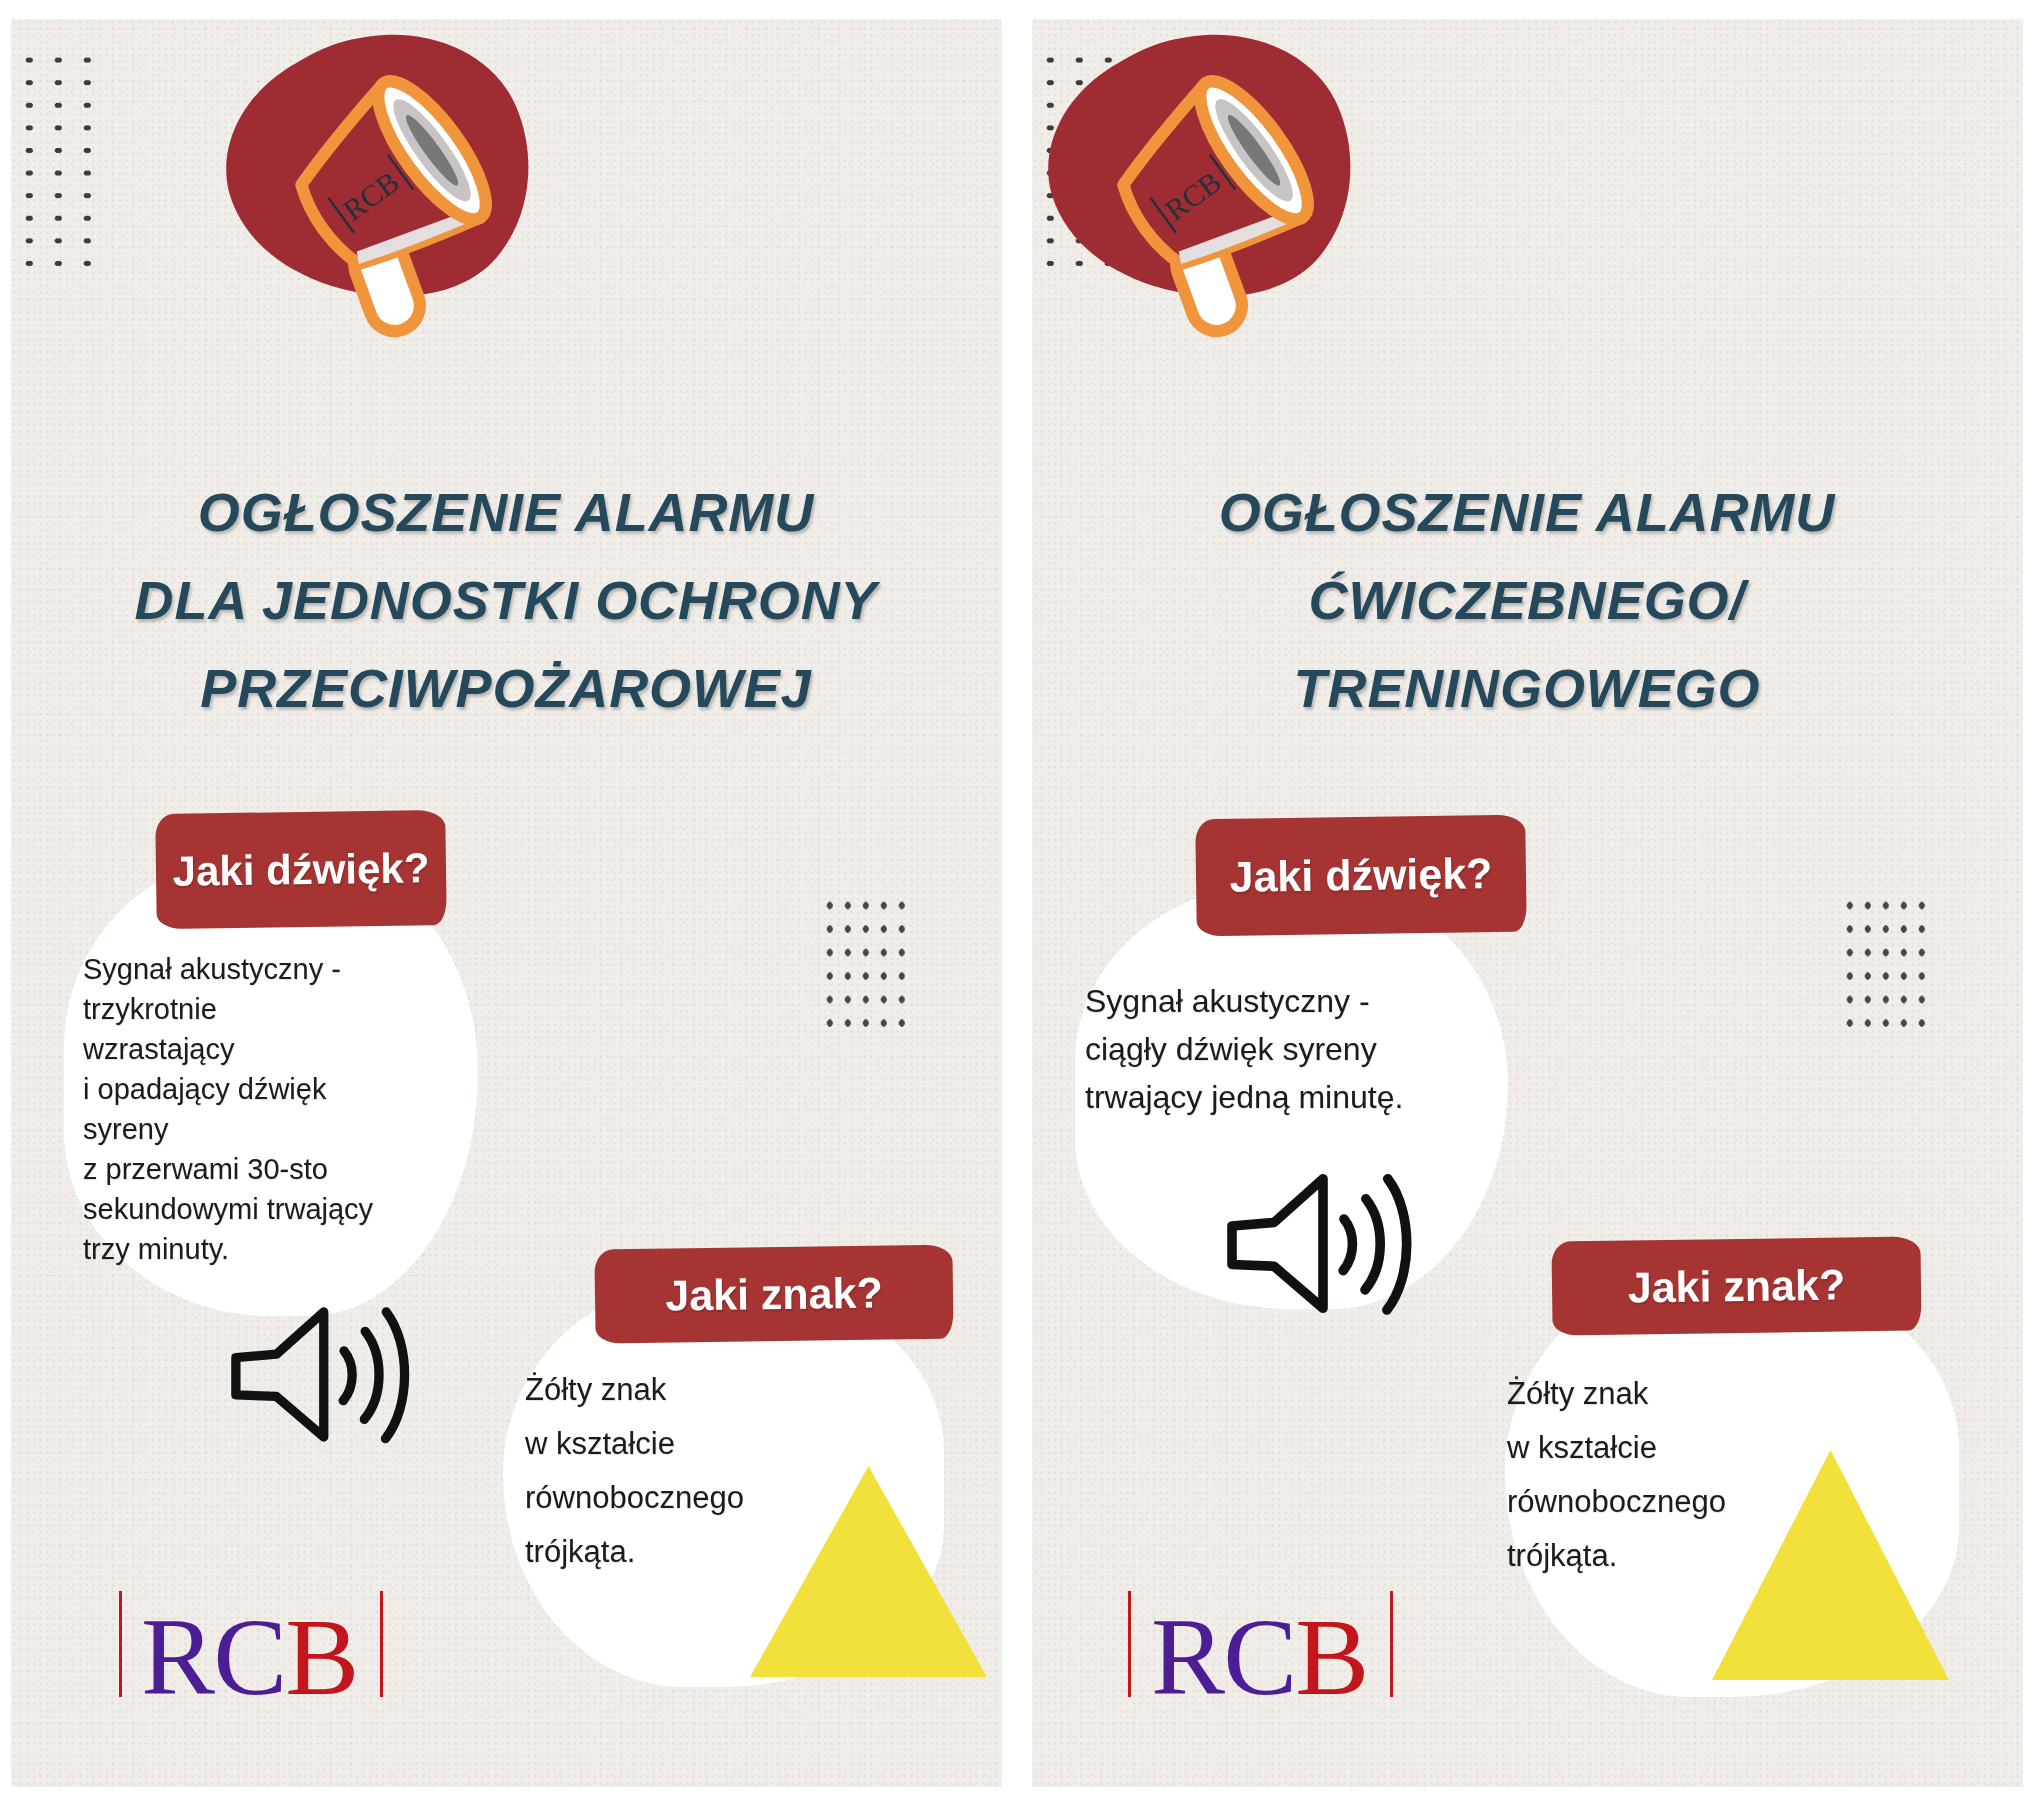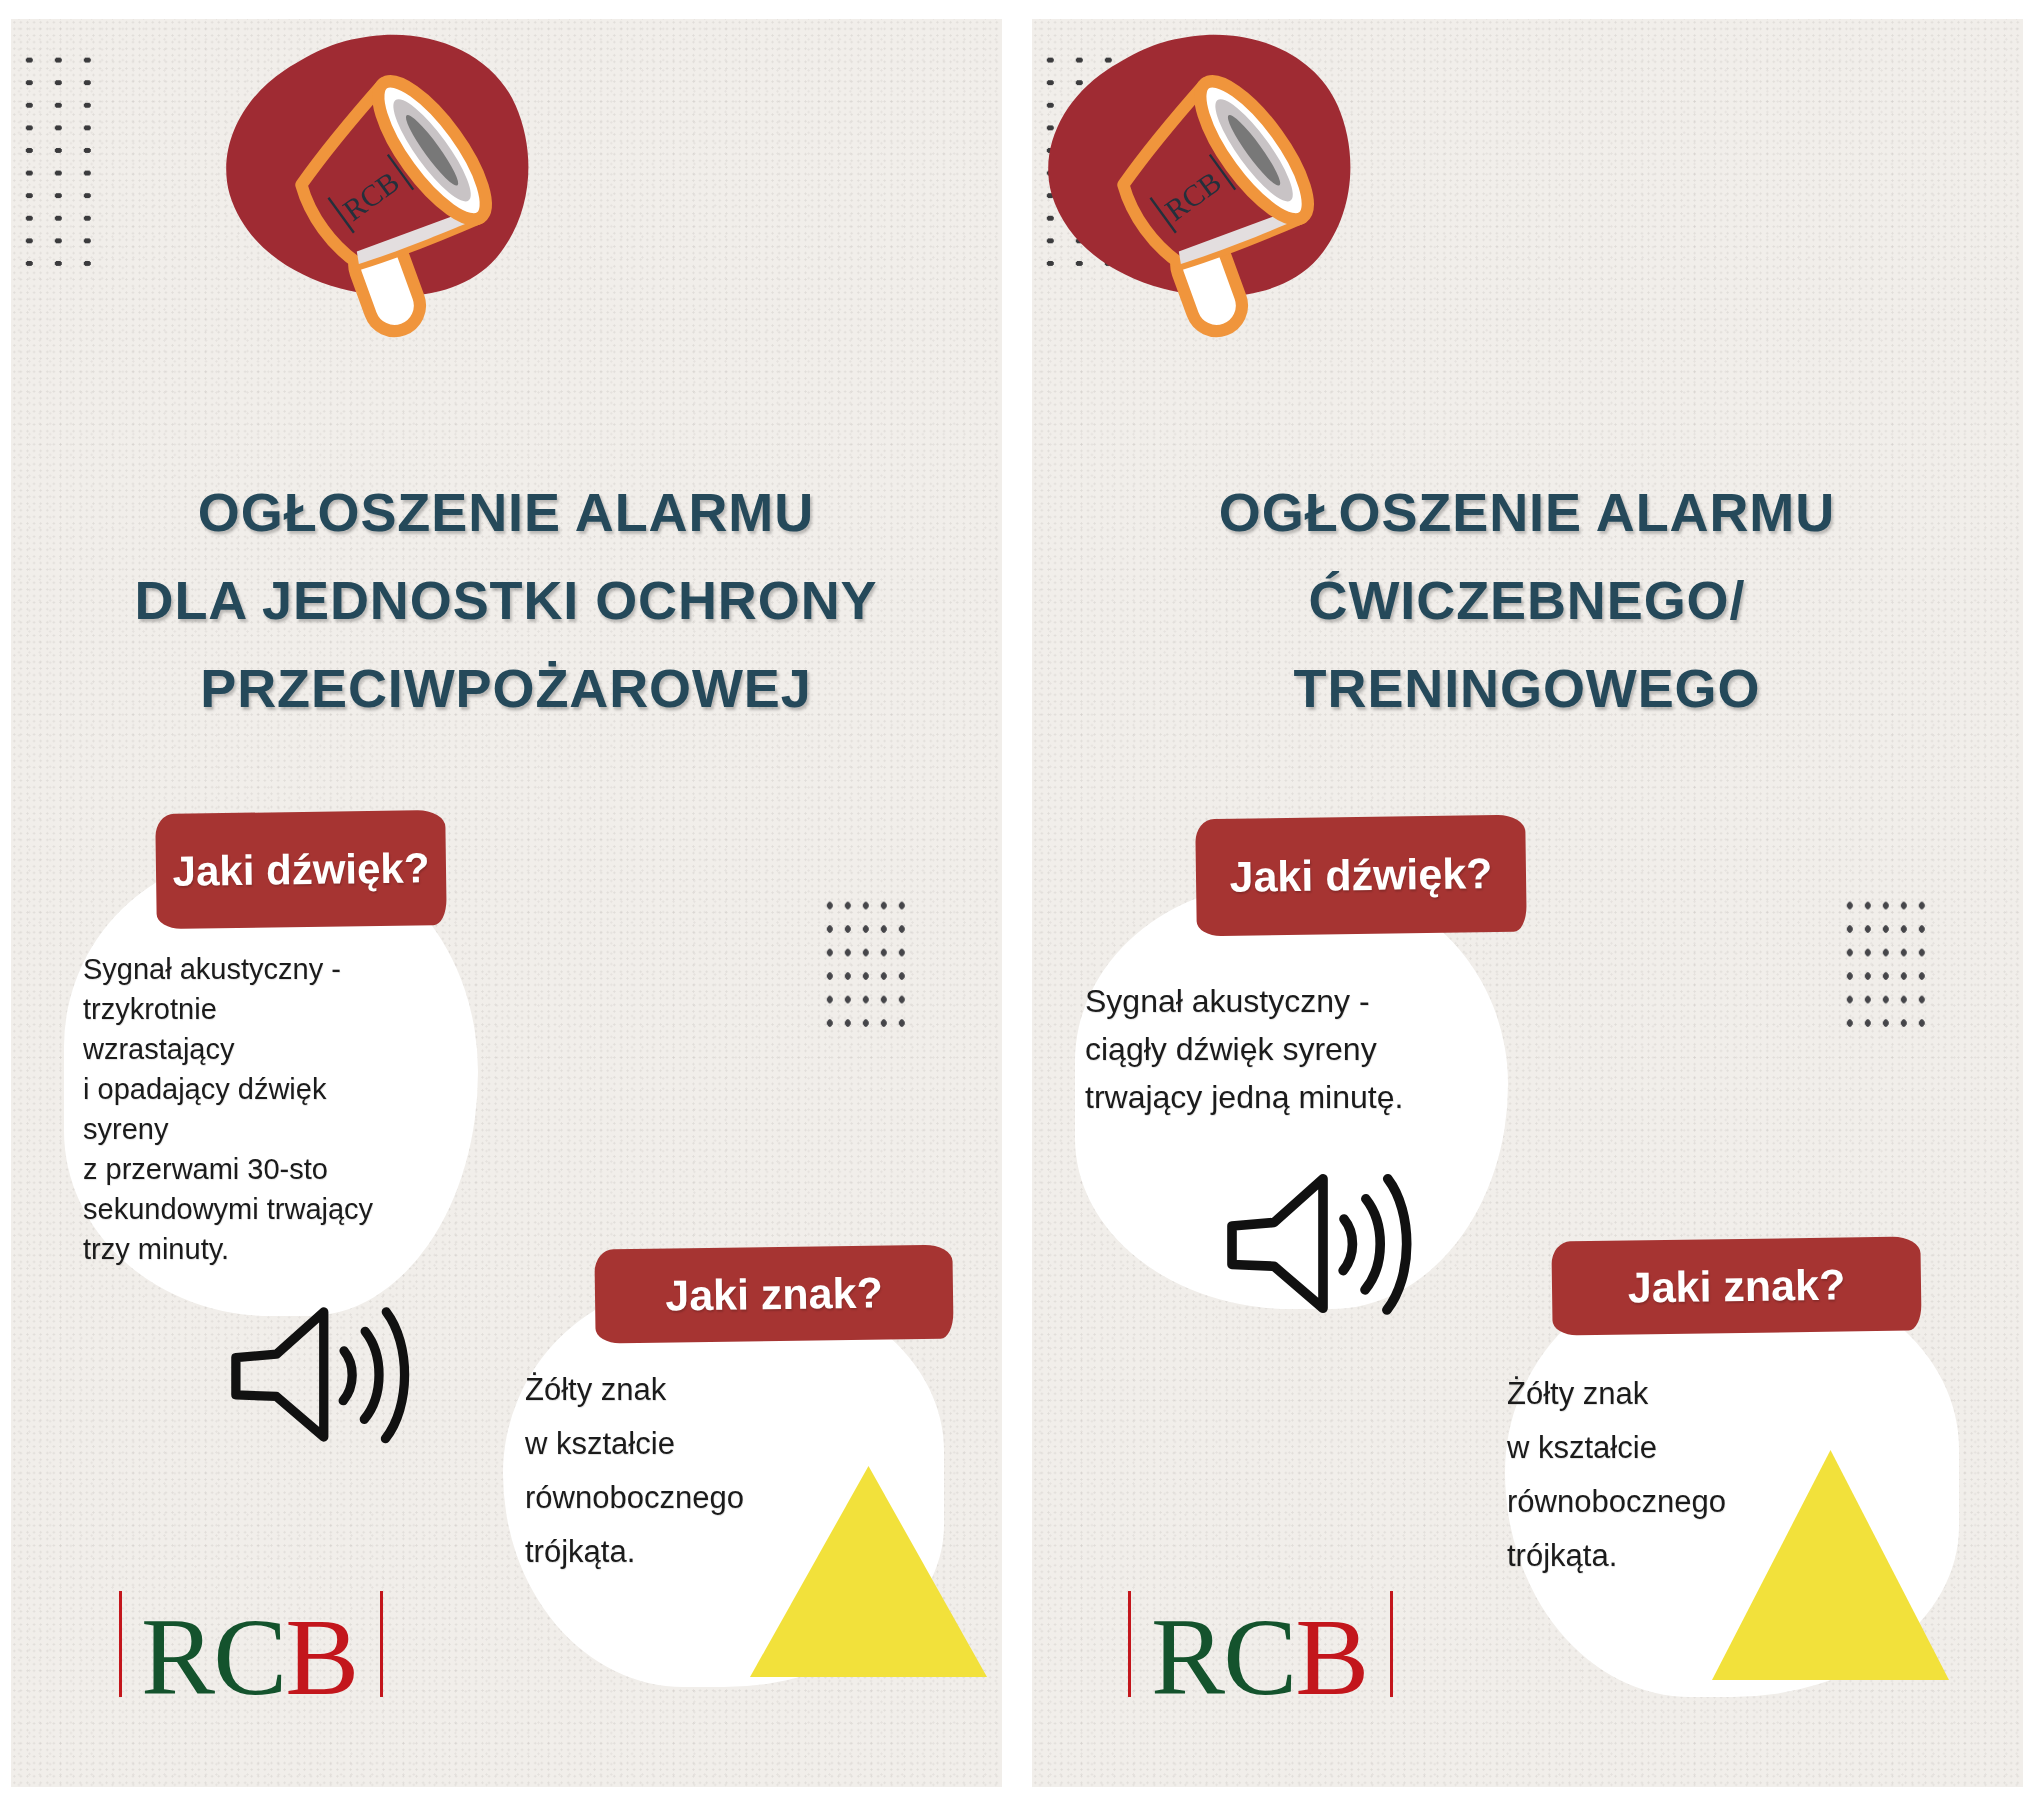--- a/index.html
+++ b/index.html
@@ -8,34 +8,34 @@
   .panel-bg{position:absolute;top:19px;width:991px;height:1768px;background-color:#f1eeea;
     background-image:radial-gradient(rgba(110,105,100,0.13) 0.9px, transparent 1.2px),
                      radial-gradient(rgba(110,105,100,0.09) 0.9px, transparent 1.2px);
     background-size:6.6px 6.6px,10.4px 10.4px;background-position:0 0,2.8px 4.7px;}
   .dots-grid{position:absolute;background-image:radial-gradient(#3b3b3d 3.3px, transparent 3.8px);
     background-size:29px 22.6px;background-position:3.8px 3.8px;}
   .dots-grid.small{background-image:radial-gradient(#46464a 2.6px, transparent 3.1px);
     background-size:18px 23.5px;}
   .title{position:absolute;width:896px;text-align:center;white-space:pre-line;
     font-weight:bold;font-size:54px;line-height:88px;letter-spacing:0.9px;color:#25495a;
-    text-shadow:1.9px 2.8px 2.8px rgba(50,50,50,0.28);}
+    text-shadow:1.9px 2.8px 2.8px rgba(50,50,50,0.28);font-style:italic;}
   .badge{position:absolute;background:#a63432;color:#ffffff;font-weight:bold;
     text-align:center;text-shadow:0.9px 1.9px 1.9px rgba(0,0,0,0.18);
     border-radius:19px 28px 13px 24.5px / 22.6px 17px 26px 15px;transform:rotate(-0.8deg);}
   .badge span{display:inline-block;}
   .blob{position:absolute;background:#ffffff;border-radius:52% 48% 45% 55% / 46% 52% 58% 44%;}
   .body-text{position:absolute;white-space:pre-line;color:#1b1b1b;
     text-shadow:0.5px 0.9px 0.9px rgba(0,0,0,0.12);}
   .triangle{position:absolute;background:#f2e13b;
     -webkit-clip-path:polygon(50% 0,0 100%,100% 100%);clip-path:polygon(50% 0,0 100%,100% 100%);}
   .logo-bar{position:absolute;width:2.8px;height:106px;background:#c3161c;}
   .logo-letters{position:absolute;font-family:"Liberation Serif",serif;font-size:111px;
     line-height:111px;letter-spacing:-1.9px;}
-  .logo-rc{color:#14532d;margin-top:47px;} .logo-b{color:#c3161c;}
+  .logo-rc{color:#4c1d95;margin-top:47px;} .logo-b{color:#c3161c;}
   svg{position:absolute;overflow:visible;}
 </style>
 </head>
 <body>
 
 <div id="page">
 
   <div class="panel-bg" style="left:11.3px;"></div>
   <div class="panel-bg" style="left:1032px;"></div>
 

